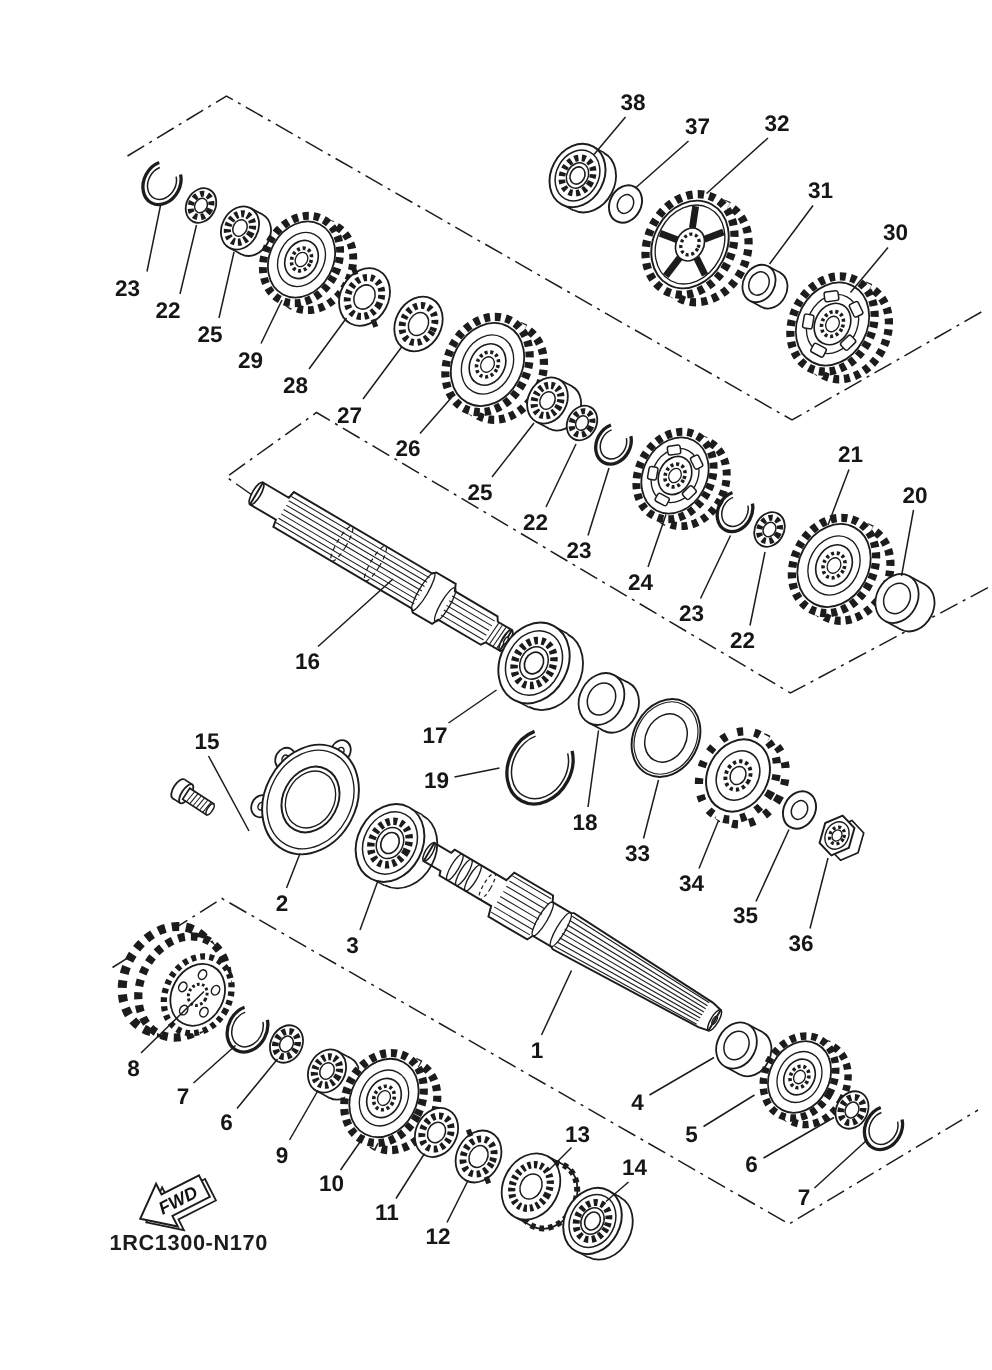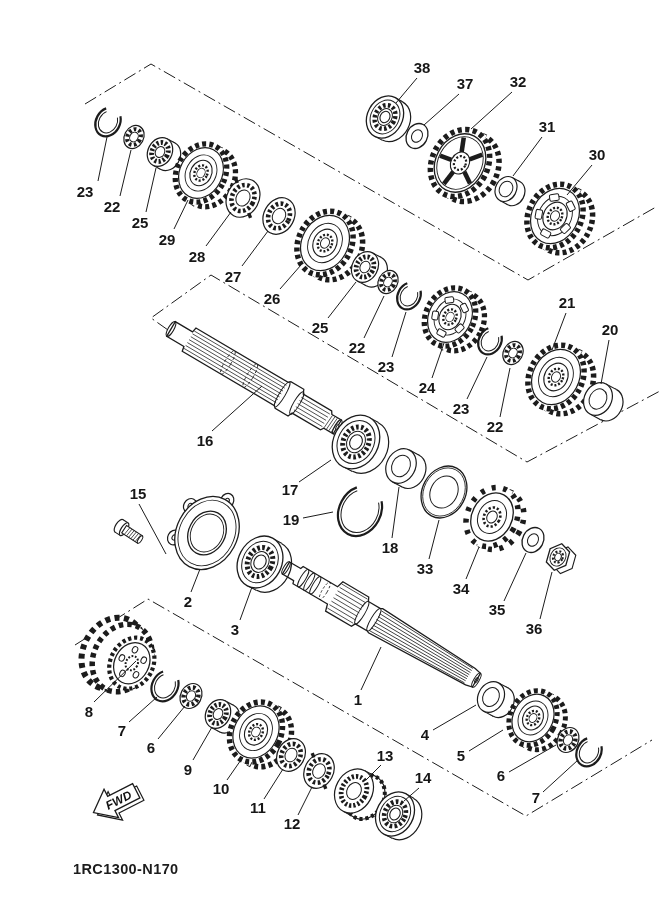--- a/index.html
+++ b/index.html
@@ -1,19 +1,19 @@
 <!DOCTYPE html>
 <html><head>
 <meta charset="utf-8">
 <style>
   html,body{margin:0;padding:0;background:#fff;}
   .stage{position:relative;width:661px;height:913px;background:#fff;overflow:hidden;
          font-family:"Liberation Sans",sans-serif;}
   svg{position:absolute;left:0;top:0;}
-  .code{position:absolute;left:73px;top:861px;font:600 14.5px "Liberation Sans",sans-serif;
+  .code{position:absolute;left:73px;top:821px;font:600 14.5px "Liberation Sans",sans-serif;
         color:#1c1c1c;letter-spacing:.4px;}
   text.callout{font-family:"Liberation Sans",sans-serif;font-size:15px;font-weight:600;
         fill:#161616;text-anchor:middle;cursor:pointer;}
   .fwdtext{font:italic 700 12px "Liberation Sans",sans-serif;fill:#111;text-anchor:middle;}
 </style>
 </head>
 <body>
 
 <div class="stage">
   <svg id="diagram" width="661" height="913" viewBox="0 0 661 913">

